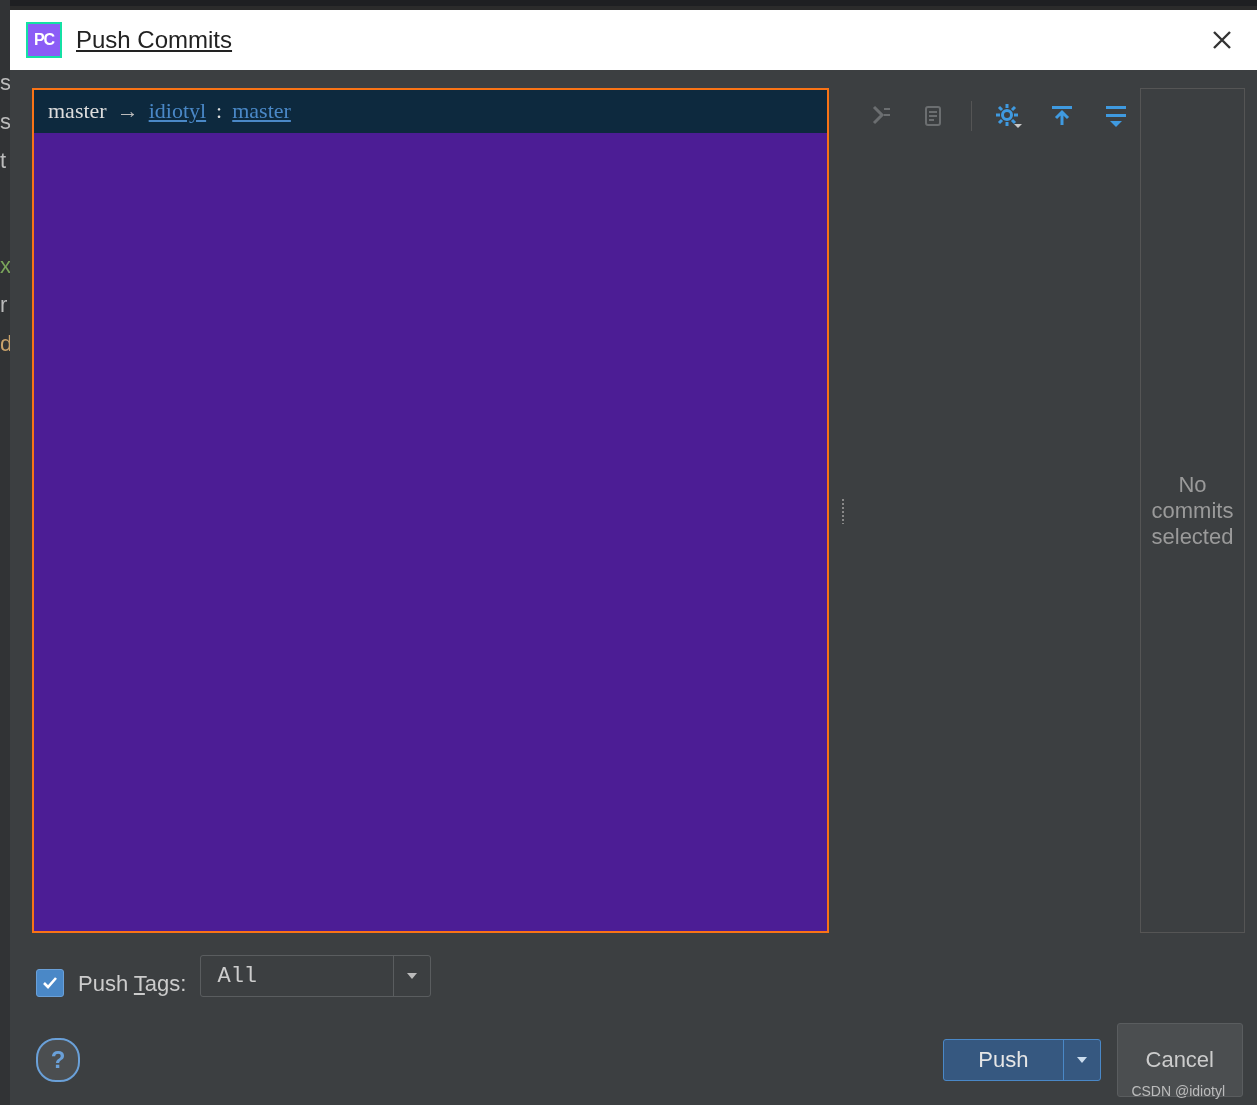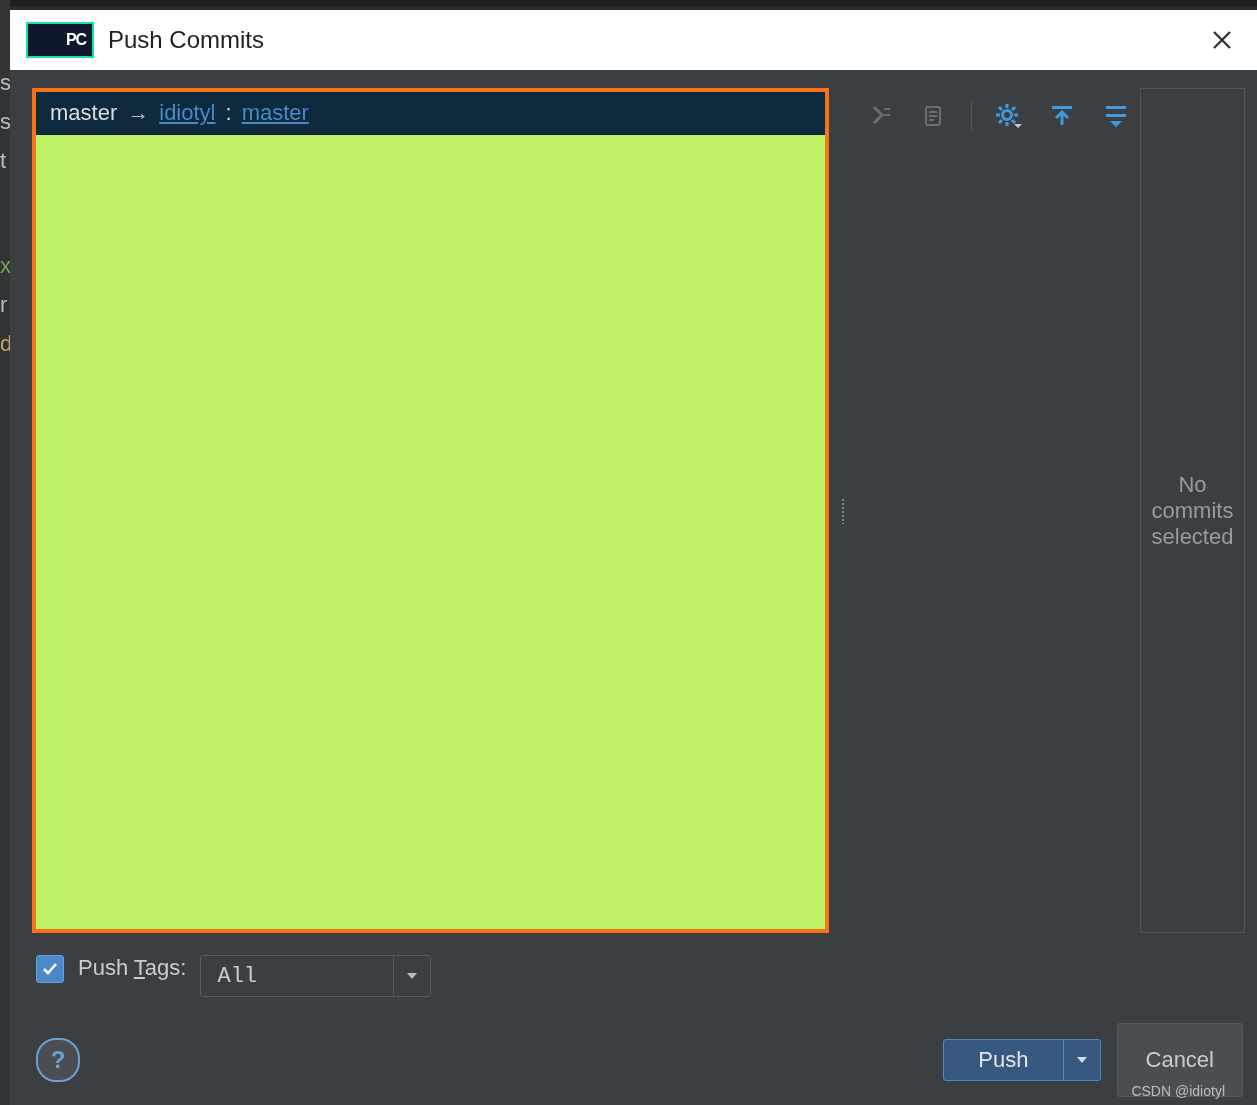--- a/index.html
+++ b/index.html
@@ -7,52 +7,52 @@
   .backdrop-left{position:absolute;left:0;top:0;bottom:0;width:10px;
     background:#313335;color:#7aa55b;font-size:22px;line-height:1.5;
     padding-top:60px;overflow:hidden;}
   .backdrop-left div{margin:6px 0;white-space:nowrap;}
   .backdrop-top{position:absolute;left:0;top:0;right:0;height:6px;background:#1e1f22;}
   .dialog{position:absolute;left:10px;top:10px;right:0;bottom:0;
     background:#3c3f41;display:flex;flex-direction:column;}
   
   .titlebar{height:60px;background:#ffffff;display:flex;align-items:center;
     padding:0 16px;gap:14px;color:#111;}
-  .pc-logo{width:32px;height:32px;background:#0f172a;border:2px solid #14e0a4;
+  .pc-logo{width:32px;height:32px;background:#8b5cf6;border:2px solid #14e0a4;
     color:#fff;font-weight:bold;font-size:16px;display:flex;align-items:center;
-    justify-content:center;letter-spacing:-1px;padding-left:32px;}
-  .titlebar-title{font-size:24px;color:#222;}
+    justify-content:center;letter-spacing:-1px;}
+  .titlebar-title{font-size:24px;color:#222;text-decoration:underline;}
   .titlebar-close{margin-left:auto;font-size:28px;color:#333;cursor:pointer;
     padding:4px 8px;}
   
   .body{flex:1;display:flex;flex-direction:column;padding:18px 12px 8px 22px;min-height:0;}
   .columns{flex:1;display:flex;gap:10px;min-height:0;}
   .col-left{flex:1;display:flex;flex-direction:column;min-width:0;}
-  .tree{flex:1;border:4px solid #f97316;background:#bef264;overflow:auto;}
+  .tree{flex:1;border:2px solid #f97316;background:#4c1d95;overflow:auto;font-family:Liberation Serif, serif;}
   .tree-row{background:#0d293e;color:#ddd;padding:8px 14px;font-size:22px;
     display:flex;align-items:center;gap:10px;border-bottom:1px solid #0d293e;}
   .tree-row .arrow{color:#bbb;}
   .tree-row .link{color:#4a88c7;text-decoration:underline;cursor:pointer;}
   .splitter{width:8px;display:flex;align-items:center;justify-content:center;
     cursor:col-resize;}
   .splitter-dots{width:4px;height:26px;
     background-image:radial-gradient(#888 1px,transparent 1px);
     background-size:4px 4px;}
   .col-right{width:388px;display:flex;flex-direction:row;}
   .right-toolbar{height:56px;display:flex;align-items:center;gap:18px;
     padding:0 6px;}
   .tb-btn{width:36px;height:36px;display:flex;align-items:center;
     justify-content:center;border-radius:3px;}
   .tb-btn.enabled{cursor:pointer;}
   .tb-sep{width:1px;height:30px;background:#555;}
   .preview{flex:1;border:1px solid #555;display:flex;align-items:center;
     justify-content:center;color:#9a9a9a;font-size:22px;text-align:center;
     padding:10px;}
   
-  .tags-row{display:flex;align-items:flex-start;gap:14px;padding:22px 0 8px 4px;
+  .tags-row{display:flex;align-items:flex-end;gap:14px;padding:22px 0 8px 4px;
     font-size:22px;color:#ccc;}
   .checkbox{width:26px;height:26px;background:#4a88c7;border:1px solid #6aa0d8;
     border-radius:3px;display:flex;align-items:center;justify-content:center;
     color:#fff;font-size:18px;cursor:pointer;}
   .tags-label .u{text-decoration:underline;}
   .select{display:flex;align-items:center;border:1px solid #5a5d5f;
     border-radius:3px;height:40px;font-family:Liberation Mono, monospace;}
   .select-val{padding:0 16px;min-width:160px;font-size:22px;color:#ccc;}
   .select-arrow{width:36px;height:100%;border-left:1px solid #5a5d5f;
     display:flex;align-items:center;justify-content:center;color:#bbb;

